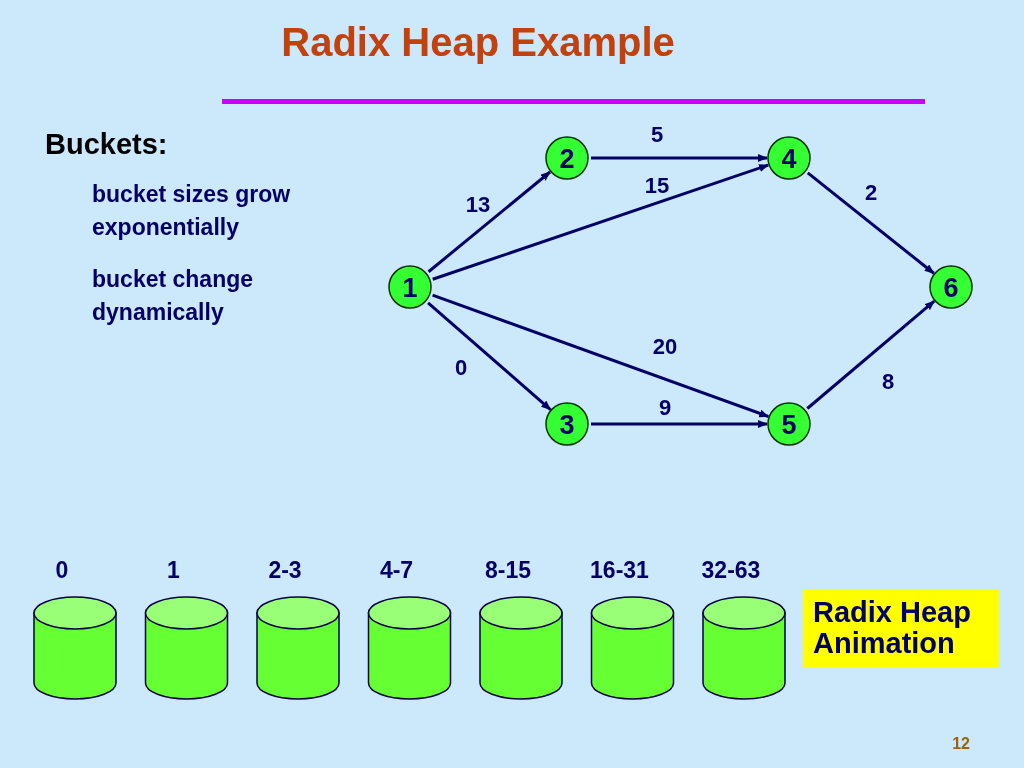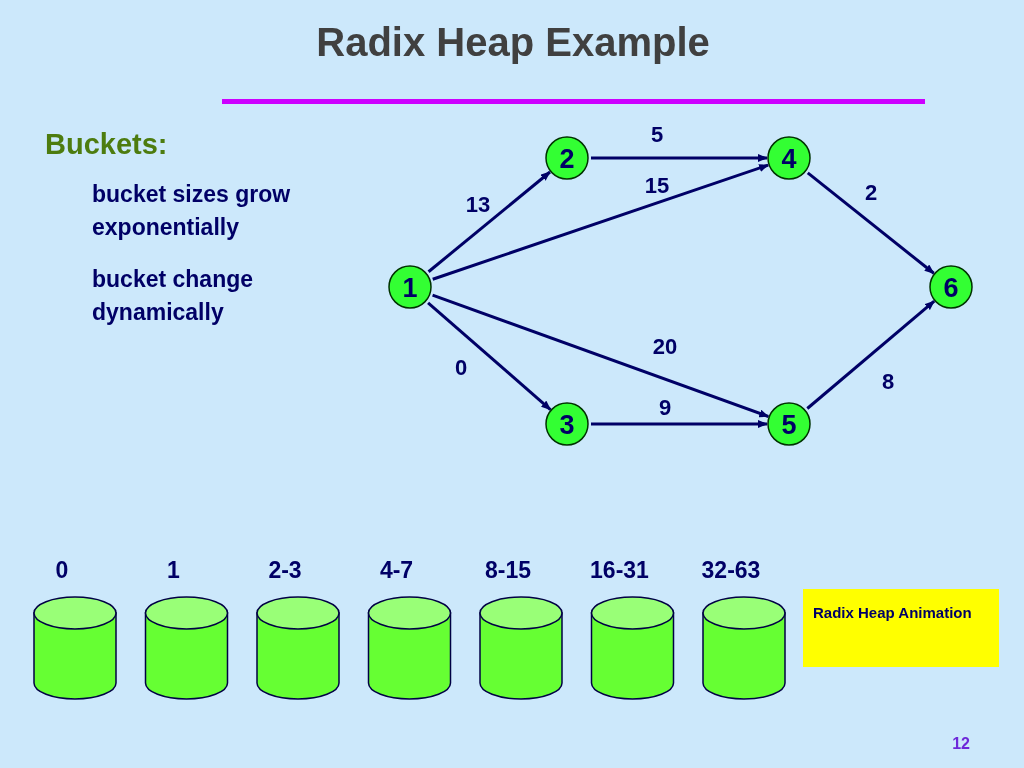--- a/index.html
+++ b/index.html
@@ -4,47 +4,47 @@
 <style>
   html, body { margin: 0; padding: 0; }
   body {
     width: 1024px; height: 768px; overflow: hidden;
     background: #cce8fb;
     font-family: "Liberation Sans", sans-serif;
     position: relative;
   }
   .title {
     position: absolute; left: 0; width: 956px; top: 20px;
-    text-align: center; font-size: 40px; font-weight: bold; color: #404040; padding-left: 35px;
+    text-align: center; font-size: 40px; font-weight: bold; color: #c2410c;
   }
   .rule {
     position: absolute; left: 222px; top: 99px; width: 703px; height: 5px;
     background: #cc00ff;
   }
   .heading {
     position: absolute; left: 45px; top: 128px;
-    font-size: 29px; font-weight: bold; color: #4d7c0f;
+    font-size: 29px; font-weight: bold; color: #000000;
   }
   .bullet {
     position: absolute; left: 92px; width: 280px;
     font-size: 23px; font-weight: bold; color: #000066; line-height: 33px;
   }
   #graph { position: absolute; left: 0; top: 0; }
   .edge-label { font-size: 22px; font-weight: bold; fill: #000066; font-family: "Liberation Sans", sans-serif; }
   .node-label { font-size: 27px; font-weight: bold; fill: #000066; font-family: "Liberation Sans", sans-serif; }
   .bucket-label { font-size: 23px; font-weight: bold; fill: #000066; font-family: "Liberation Sans", sans-serif; }
   .anim-box {
     position: absolute; left: 803px; top: 589px; width: 196px; height: 78px;
     background: #ffff00; box-sizing: border-box; padding: 8px 0 0 10px;
-    font-size: 15px; font-weight: bold; color: #000066; line-height: 31px;
+    font-size: 29px; font-weight: bold; color: #000066; line-height: 31px;
     cursor: pointer;
   }
   .page-num {
     position: absolute; right: 54px; top: 735px;
-    font-size: 16px; font-weight: bold; color: #6d28d9;
+    font-size: 16px; font-weight: bold; color: #a16207;
   }
 </style>
 </head>
 <body>
 
 <div class="title">Radix Heap Example</div>
 <div class="rule"></div>
 
 <div class="heading">Buckets:</div>
 <div class="bullet" style="top:178px">bucket sizes grow exponentially</div>

